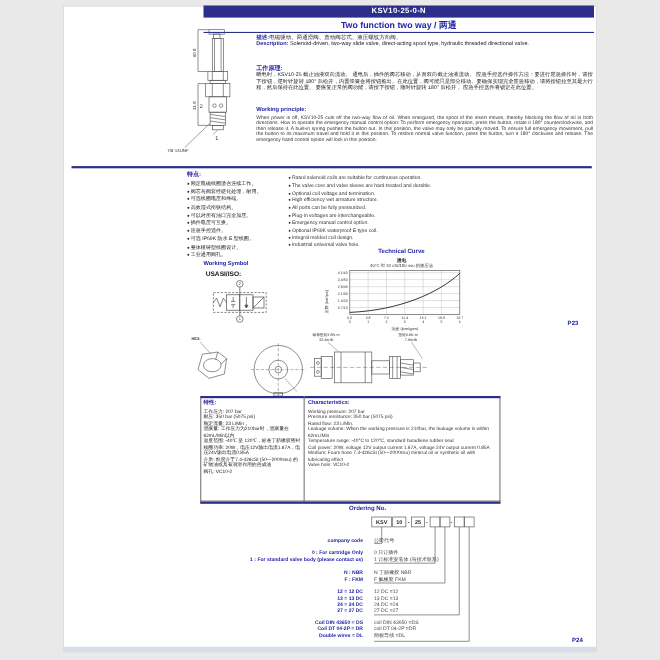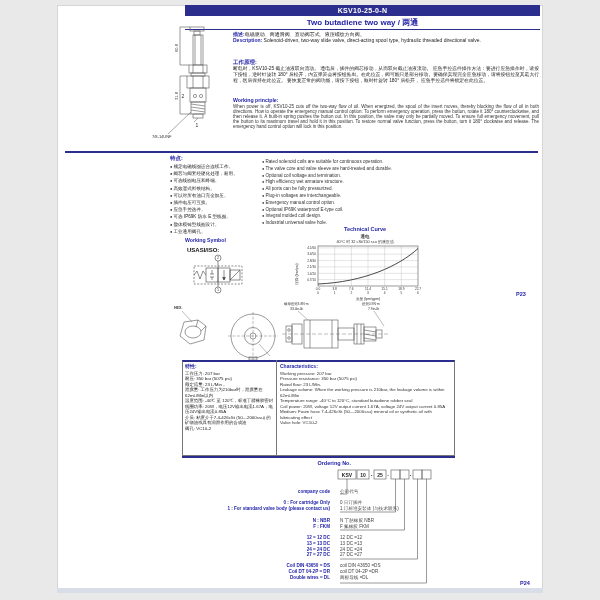--- a/index.html
+++ b/index.html
@@ -42,21 +42,21 @@
 </style>
 </head>
 <body>
 
 <div id="canvas">
   <div class="sheet"></div>
 
   <div class="abs header-bar">
     <span>KSV10-25-0-N</span>
   </div>
-  <div class="abs subtitle">Two butadiene two way / 两通</div>
+  <div class="abs subtitle">Two function two way / 两通</div>
 
   <svg class="abs" style="left:150px;top:24px;" width="92" height="132" viewBox="0 0 92 132">
     <g stroke="#555" stroke-width="0.6" fill="none">
       <rect x="40" y="3" width="14" height="4"></rect>
       <rect x="44" y="7" width="6" height="4"></rect>
       <rect x="43" y="11" width="10" height="30"></rect>
       <line x1="45" y1="11" x2="45" y2="41"></line>
         <line x2="51" y2="41" x1="51" y1="11"></line>
       <rect x="39" y="41" width="18" height="8"></rect>
       <line x1="43" y1="41" x2="43" y2="49"></line>

